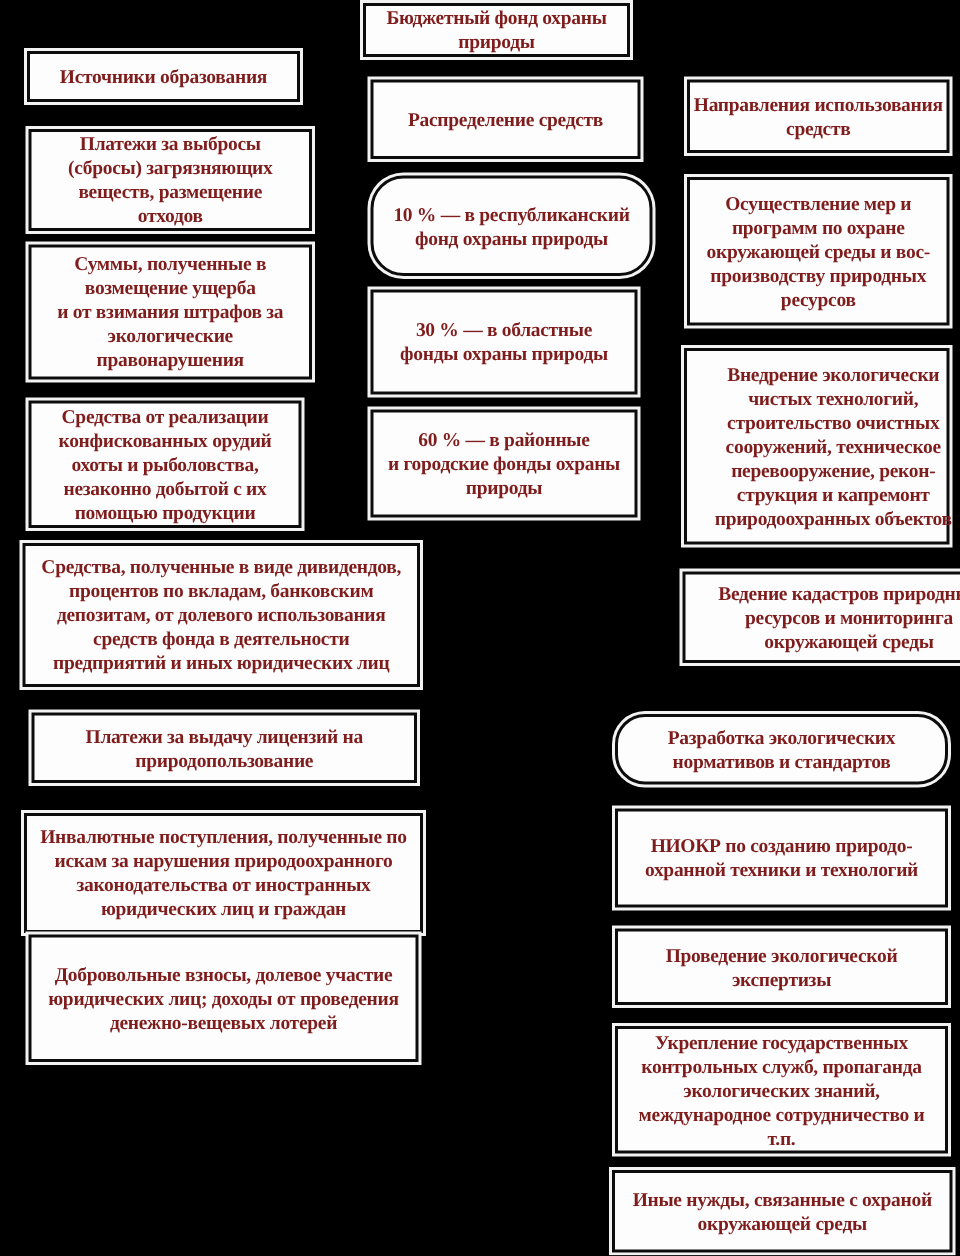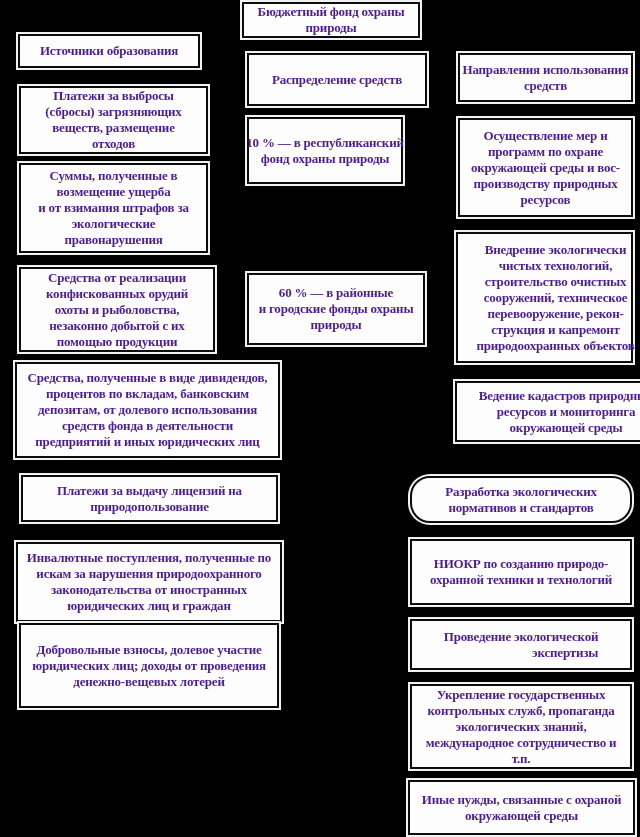--- a/index.html
+++ b/index.html
@@ -14,58 +14,60 @@
     background: #000;
     overflow: hidden;
     font-family: "Liberation Serif", "DejaVu Serif", serif;
   }
   .box {
     position: absolute;
     box-sizing: border-box;
     background: #fdfdfd;
     border: 2px solid #0c0c0c;
     box-shadow: 0 0 0 2px #f2f2f2;
-    color: #4c1d95;
+    color: #7f1d1d;
     display: flex;
     align-items: center;
     justify-content: center;
     text-align: center;
     white-space: pre;
     font-size: 13px;
     line-height: 16px;
     font-weight: bold;
     letter-spacing: -0.2px;
     padding: 1px 2px;
   }
 </style>
 </head>
 <body>
 
 <div id="stage">
 
   <div class="box" style="left:242px; top:2px;  width:178px; height:36px;">Бюджетный фонд охраны
 природы</div>
   <div class="box" style="left:247px; top:53px; width:180px; height:53px;">Распределение средств</div>
-  <div class="box" style="left:247px; top:117px; width:156px; height:67px;">10 % — в республиканский
+  <div class="box" style="left:247px; top:117px; width:188px; height:67px;border-radius:22px;">10 % — в республиканский
 фонд охраны природы</div>
+  <div class="box" style="left:247px; top:193px; width:178px; height:70px;">30 % — в областные
+фонды охраны природы</div>
   <div class="box" style="left:247px; top:273px; width:178px; height:72px;">60 % — в районные
 и городские фонды охраны
 природы</div>
 
   <div class="box" style="left:18px; top:34px; width:182px; height:34px;">Источники образования</div>
   <div class="box" style="left:19px; top:163px; width:189px; height:90px;">Суммы, полученные в
 возмещение ущерба
 и от взимания штрафов за
 экологические
 правонарушения</div>
   <div class="box" style="left:19px; top:86px; width:189px; height:68px;">Платежи за выбросы
 (сбросы) загрязняющих
 веществ, размещение
 отходов</div>
-  <div class="box" style="left:19px; top:267px; width:196px; height:85px;">Средства от реализации
+  <div class="box" style="left:19px; top:267px; width:182px; height:85px;">Средства от реализации
 конфискованных орудий
 охоты и рыболовства,
 незаконно добытой с их
 помощью продукции</div>
   <div class="box" style="left:15px; top:362px; width:265px; height:96px;">Средства, полученные в виде дивидендов,
 процентов по вкладам, банковским
 депозитам, от долевого использования
 средств фонда в деятельности
 предприятий и иных юридических лиц</div>
   <div class="box" style="left:21px; top:475px; width:257px; height:47px;">Платежи за выдачу лицензий на
@@ -92,21 +94,21 @@
 перевооружение, рекон-
 струкция и капремонт
 природоохранных объектов</div>
   <div class="box" style="left:410px; top:381px; width:222px; height:61px;margin-left:45px;">Ведение кадастров природных
 ресурсов и мониторинга
 окружающей среды</div>
   <div class="box" style="left:410px; top:476px; width:222px; height:47px;border-radius:20px;">Разработка экологических
 нормативов и стандартов</div>
   <div class="box" style="left:410px; top:539px; width:222px; height:66px;">НИОКР по созданию природо-
 охранной техники и технологий</div>
-  <div class="box" style="left:410px; top:619px; width:222px; height:51px;text-align:right;">Проведение экологической
+  <div class="box" style="left:410px; top:619px; width:222px; height:51px;">Проведение экологической
 экспертизы</div>
   <div class="box" style="left:410px; top:684px; width:222px; height:85px;">Укрепление государственных
 контрольных служб, пропаганда
 экологических знаний,
 международное сотрудничество и
 т.п.</div>
   <div class="box" style="left:408px; top:780px; width:227px; height:55px;">Иные нужды, связанные с охраной
 окружающей среды</div>
 
 </div>

